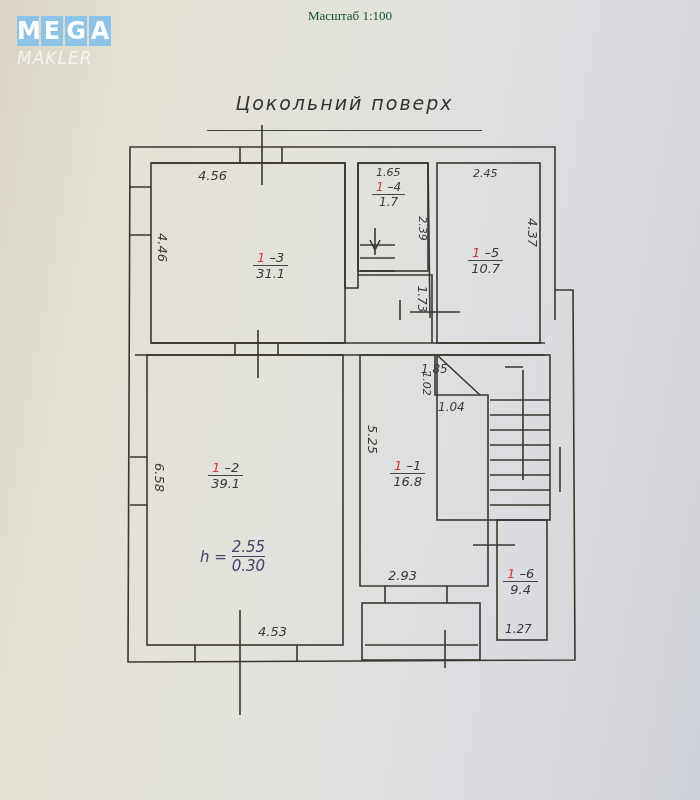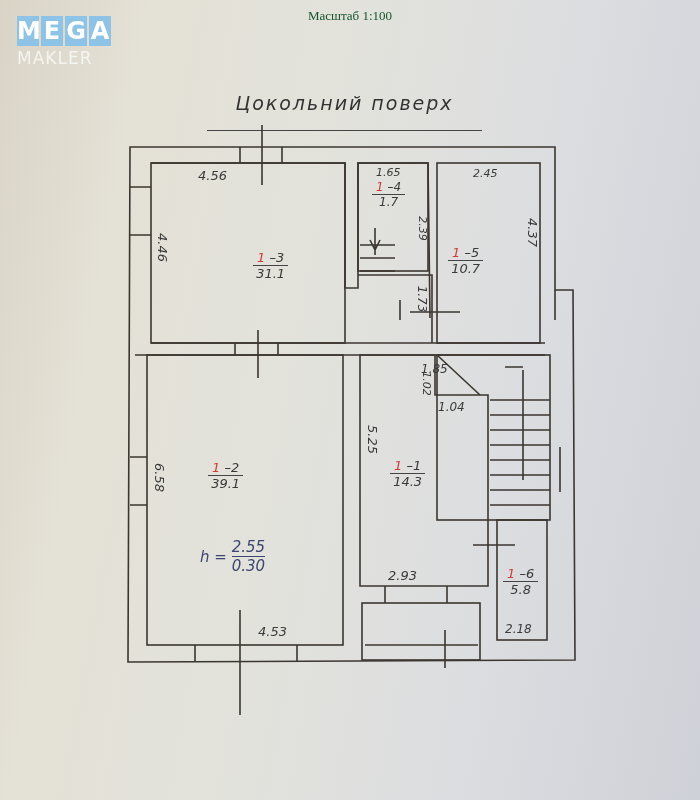--- a/index.html
+++ b/index.html
@@ -8,21 +8,21 @@
     background: linear-gradient(100deg, #d9d4c6 0%, #e4e1d6 18%, #e2e2dc 45%, #dcdde0 70%, #cfd1d8 100%);
     font-family: "Liberation Serif", serif;
   }
   .logo { position:absolute; left:17px; top:16px; width:96px; }
   .logo-mega { display:flex; gap:2px; }
   .logo-mega span {
     display:inline-block; width:22px; height:30px; background:#8cc3e6; color:#fff;
     font-family:"DejaVu Sans", sans-serif; font-weight:bold; font-size:24px; line-height:30px; text-align:center;
   }
   .logo-makler {
-    font-family:"DejaVu Sans", sans-serif; font-size:17px; color:#f4f4f0; letter-spacing:1px; margin-top:2px;
+    font-family:"DejaVu Sans", sans-serif; font-size:17px; color:#f4f4f0; letter-spacing:1px; margin-top:2px;font-style:italic;
   }
   .scale { position:absolute; left:0; width:700px; top:8px; text-align:center; font-size:13px; color:#14532d; }
   .title {
     position:absolute; left:207px; top:92px; width:275px; text-align:center;
     font-family:"DejaVu Sans", sans-serif; font-style:italic; font-size:19px; color:#333; letter-spacing:2px;
     border-bottom:1.5px solid #444; padding-bottom:16px;
   }
   svg.plan { position:absolute; left:0; top:0; }
   .lbl { position:absolute; font-family:"DejaVu Sans", sans-serif; font-style:italic; color:#3a3a3a; font-size:13px; }
   .room { position:absolute; font-family:"DejaVu Sans", sans-serif; font-style:italic; color:#3a3a3a; font-size:13px; text-align:center; }
@@ -91,45 +91,45 @@
 <div class="lbl" style="left:473px;top:167px;font-size:11px;">2.45</div>
 <div class="lbl rot" style="left:518px;top:225px;">4.37</div>
 <div class="lbl rot" style="left:409px;top:292px;font-size:12px;">1.73</div>
 <div class="lbl" style="left:380px;top:362px;font-size:12px;margin-left:41px;">1.85</div>
 <div class="lbl rot" style="left:414px;top:377px;font-size:11px;">1.02</div>
 <div class="lbl" style="left:438px;top:400px;font-size:12px;">1.04</div>
 <div class="lbl rot" style="left:358px;top:432px;">5.25</div>
 <div class="lbl" style="left:388px;top:568px;text-align:center;">2.93</div>
 <div class="lbl rot" style="left:145px;top:470px;">6.58</div>
 <div class="lbl" style="left:258px;top:624px;">4.53</div>
-<div class="lbl" style="left:505px;top:622px;font-size:12px;">2.18</div>
+<div class="lbl" style="left:505px;top:622px;font-size:12px;">1.27</div>
 
 <div class="room" style="left:213px;top:250px;margin-left:40px;">
   <span class="num"><span class="red">1</span> <span>–3</span></span>
   <span>31.1</span>
 </div>
 <div class="room" style="left:372px;top:180px;font-size:12px;">
   <span class="num"><span class="red">1</span> <span>–4</span></span>
   <span>1.7</span>
 </div>
-<div class="room" style="left:448px;top:245px;font-style:italic;">
+<div class="room" style="left:468px;top:245px;font-style:italic;">
   <span class="num"><span class="red">1</span> <span>–5</span></span>
   <span>10.7</span>
 </div>
 <div class="room" style="left:208px;top:460px;">
   <span class="num"><span class="red">1</span> <span>–2</span></span>
   <span>39.1</span>
 </div>
 <div class="room" style="left:390px;top:458px;">
   <span class="num"><span class="red">1</span> <span>–1</span></span>
-  <span>14.3</span>
+  <span>16.8</span>
 </div>
 <div class="room" style="left:503px;top:566px;">
   <span class="num"><span class="red">1</span> <span>–6</span></span>
-  <span>5.8</span>
+  <span>9.4</span>
 </div>
 
 <div class="height-note" style="left:200px;top:538px;">
   <span style="position:relative;top:10px;">h =</span>
   <span style="display:inline-block;text-align:center;vertical-align:top;">
     <span style="display:block;border-bottom:1.5px solid #3c4670;">2.55</span>
     <span style="display:block;">0.30</span>
   </span>
 </div>
 

